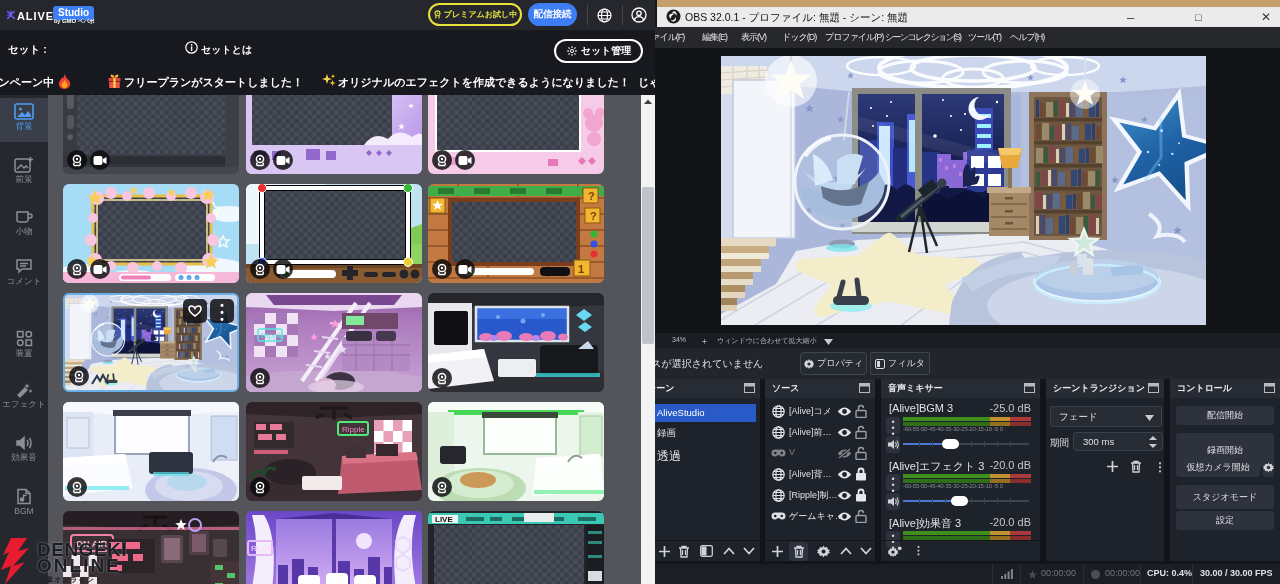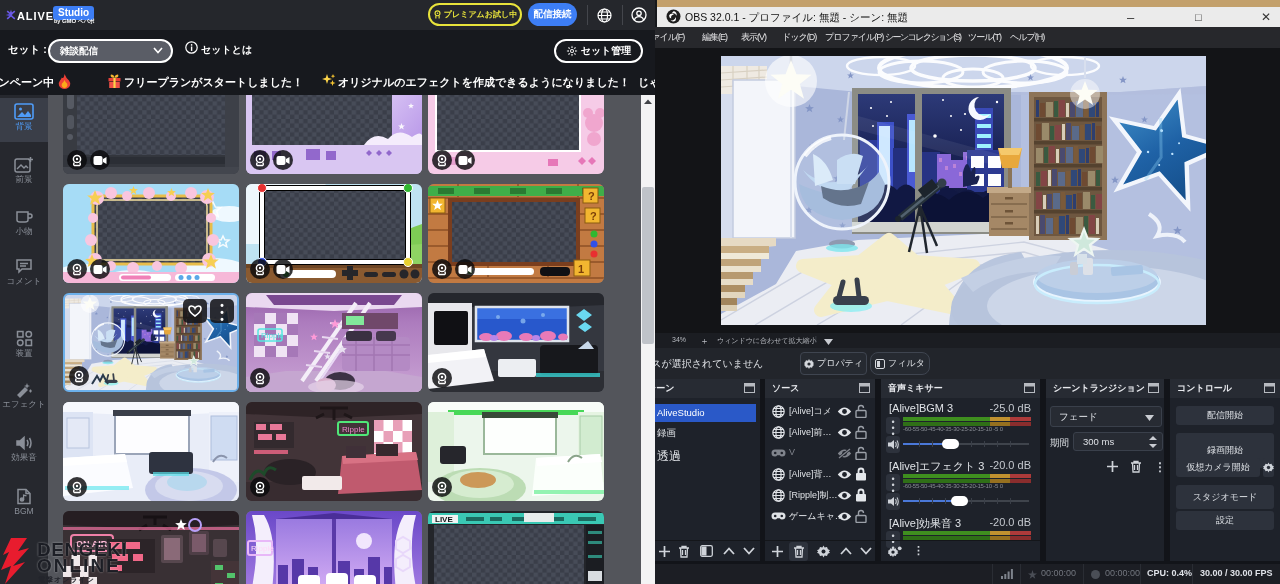--- a/index.html
+++ b/index.html
@@ -72,25 +72,20 @@
     <svg class="abs" style="left:631px;top:7px" width="16" height="16" viewBox="0 0 16 16">
         <g stroke="#fff" stroke-width="1.3" fill="none">
           <circle cx="8" cy="8" r="7"></circle>
           <circle cx="8" cy="6.3" r="2.2"></circle>
           <path d="M3.4 13 Q4.5 9.7 8 9.7 Q11.5 9.7 12.6 13"></path>
         </g>
       </svg>
   </div>
   <div id="setrow">
     <div class="abs" style="left:8px;top:13px;color:#fff;font-weight:bold;font-size:10.5px;white-space:nowrap">セット :</div>
-    <div class="abs" style="left:48px;top:9px;width:125px;height:24px;background:#5a5d66;border:2px solid #fff;border-radius:12px;color:#fff;font-weight:bold;font-size:9.5px;line-height:20px;padding-left:10px;white-space:nowrap">雑談配信
-      <svg class="abs" style="right:8px;top:6px" width="10" height="7" viewBox="0 0 10 7">
-          <path d="M1 1 L5 5.5 L9 1" stroke="#fff" stroke-width="1.6" fill="none"></path>
-        </svg>
-    </div>
     <svg class="abs" style="left:185px;top:11px" width="13" height="13" viewBox="0 0 13 13">
         <circle cx="6.5" cy="6.5" r="5.7" stroke="#fff" stroke-width="1.2" fill="none"></circle>
         <rect x="5.9" y="5.5" width="1.4" height="4.4" fill="#fff"></rect>
         <rect x="5.9" y="3.1" width="1.4" height="1.6" fill="#fff"></rect>
       </svg>
     <div class="abs" style="left:201px;top:13px;color:#fff;font-weight:bold;font-size:10px;white-space:nowrap">セットとは</div>
     <div class="abs" style="left:554px;top:9px;width:89px;height:24px;border:2px solid #fff;border-radius:12px;color:#fff;font-weight:bold;font-size:10px;display:flex;align-items:center;justify-content:center;white-space:nowrap">
       <svg width="12" height="12" viewBox="0 0 12 12" style="margin-right:3px">
           <g fill="#fff">
             <circle cx="6" cy="6" r="2"></circle>
@@ -836,21 +831,21 @@
       </svg>
   </div>
   <div id="obs-srcrow">
     <span class="abs" style="left:-24px;top:9px;font-size:10px">ソースが選択されていません</span>
     <div class="abs" style="left:145px;top:4px;width:67px;height:23px;background:#262a31;border:1px solid #3f4550;border-radius:4px;font-size:9px;display:flex;align-items:center;justify-content:center">
       <svg width="10" height="10" viewBox="0 0 10 10" style="margin-right:3px">
           <path d="M5 0 L6 1.8 L8 1.2 L8.8 3 L10 4 L9 5 L10 6 L8.8 7 L8 8.8 L6 8.2 L5 10 L4 8.2 L2 8.8 L1.2 7 L0 6 L1 5 L0 4 L1.2 3 L2 1.2 L4 1.8 Z" fill="#d4d7dc"></path>
           <circle cx="5" cy="5" r="1.6" fill="#262a31"></circle>
         </svg>
       プロパティ</div>
-    <div class="abs" style="left:215px;top:4px;width:60px;height:23px;background:#262a31;border:1px solid #3f4550;border-radius:8px;font-size:9px;display:flex;align-items:center;justify-content:center">
+    <div class="abs" style="left:215px;top:4px;width:60px;height:23px;background:#262a31;border:1px solid #3f4550;border-radius:2px;font-size:9px;display:flex;align-items:center;justify-content:center">
       <svg width="10" height="10" viewBox="0 0 10 10" style="margin-right:3px">
           <rect x="0.5" y="0.5" width="9" height="9" rx="1.5" fill="none" stroke="#d4d7dc"></rect>
           <rect x="2" y="2" width="3" height="6" fill="#d4d7dc"></rect>
         </svg>
       フィルタ</div>
   </div>
   <div id="obs-docks">
 
     <div class="panel" style="left:0;width:105px">
       <div class="phead" style="padding-left:0"><span style="margin-left:-8px">シーン</span><svg class="dockico" viewBox="0 0 11 10">

